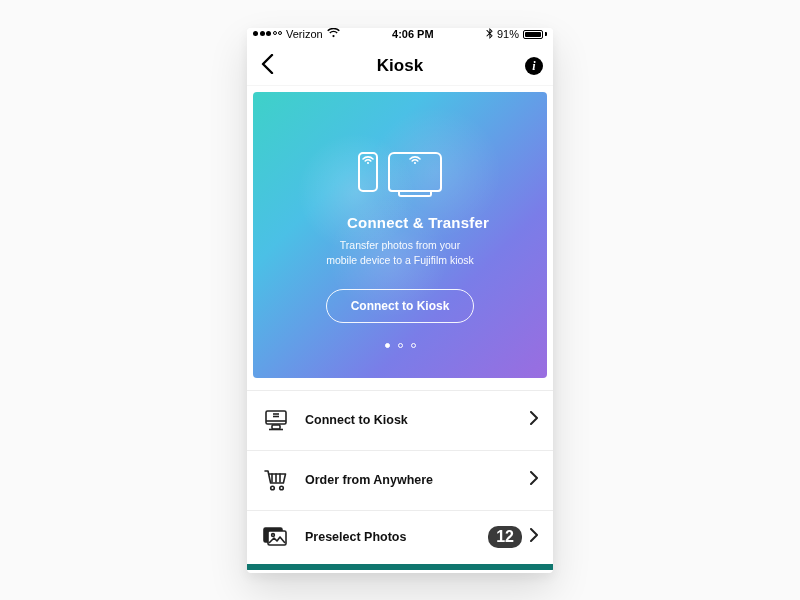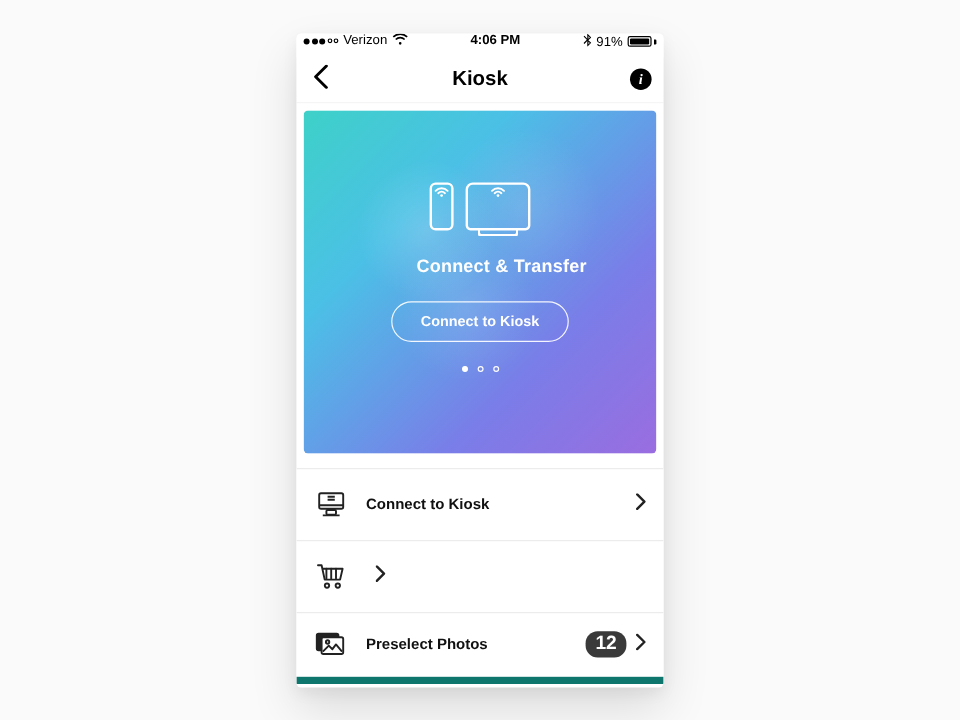--- a/index.html
+++ b/index.html
@@ -203,20 +203,24 @@
                   <path d="M2 7a7 7 0 0110 0"></path>
                   <path d="M4.2 9a4 4 0 015.6 0"></path>
                 </g>
                 <circle cx="7" cy="11" r="1.1" fill="#fff"></circle>
               </svg>
           </span>
           <div class="kiosk-ico"></div>
         </div>
       </div>
       <div class="hero-title">Connect &amp; Transfer</div>
+      <div class="hero-sub">
+        <span>Transfer photos from your</span><br>
+        <span>mobile device to a Fujifilm kiosk</span>
+      </div>
       <div class="hero-btn">Connect to Kiosk</div>
       <div class="pager">
         <span class="pdot active"></span>
         <span class="pdot"></span>
         <span class="pdot"></span>
       </div>
     </div>
 
     <div class="list">
 
@@ -247,20 +251,21 @@
             <g fill="none" stroke="#222" stroke-width="1.6" stroke-linejoin="round" stroke-linecap="round">
               <path d="M2 3h3l2.6 12h12.8l2.1-9H6.2"></path>
               <line x1="9" y1="6" x2="9" y2="14"></line>
               <line x1="13" y1="6" x2="13" y2="14"></line>
               <line x1="17" y1="6" x2="17" y2="14"></line>
               <circle cx="9.5" cy="20" r="1.8"></circle>
               <circle cx="18.5" cy="20" r="1.8"></circle>
             </g>
           </svg>
         </span>
+        <span class="label">Order from Anywhere</span>
         <span class="chev">
           <svg width="9" height="14" viewBox="0 0 9 14">
               <path d="M1 1l6 6-6 6" stroke="#222" stroke-width="2" fill="none" stroke-linecap="round" stroke-linejoin="round"></path>
             </svg>
         </span>
       </div>
 
       <div class="row">
         <span class="ico">
           <svg width="28" height="24" viewBox="0 0 28 24">

